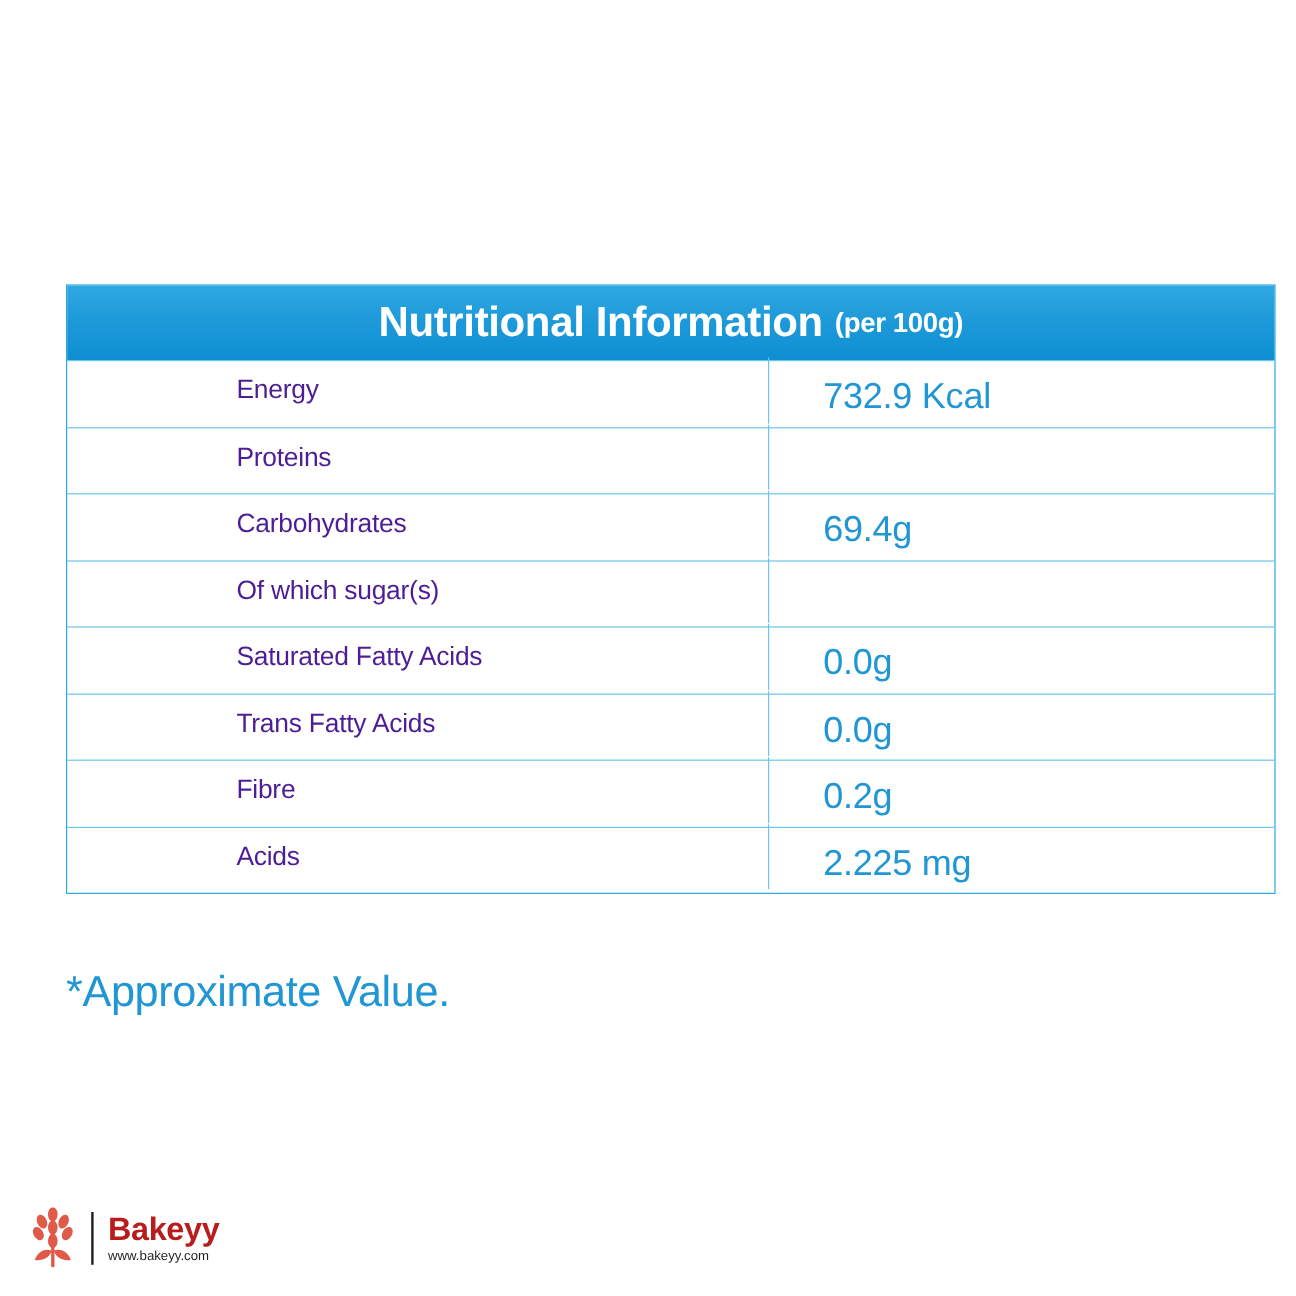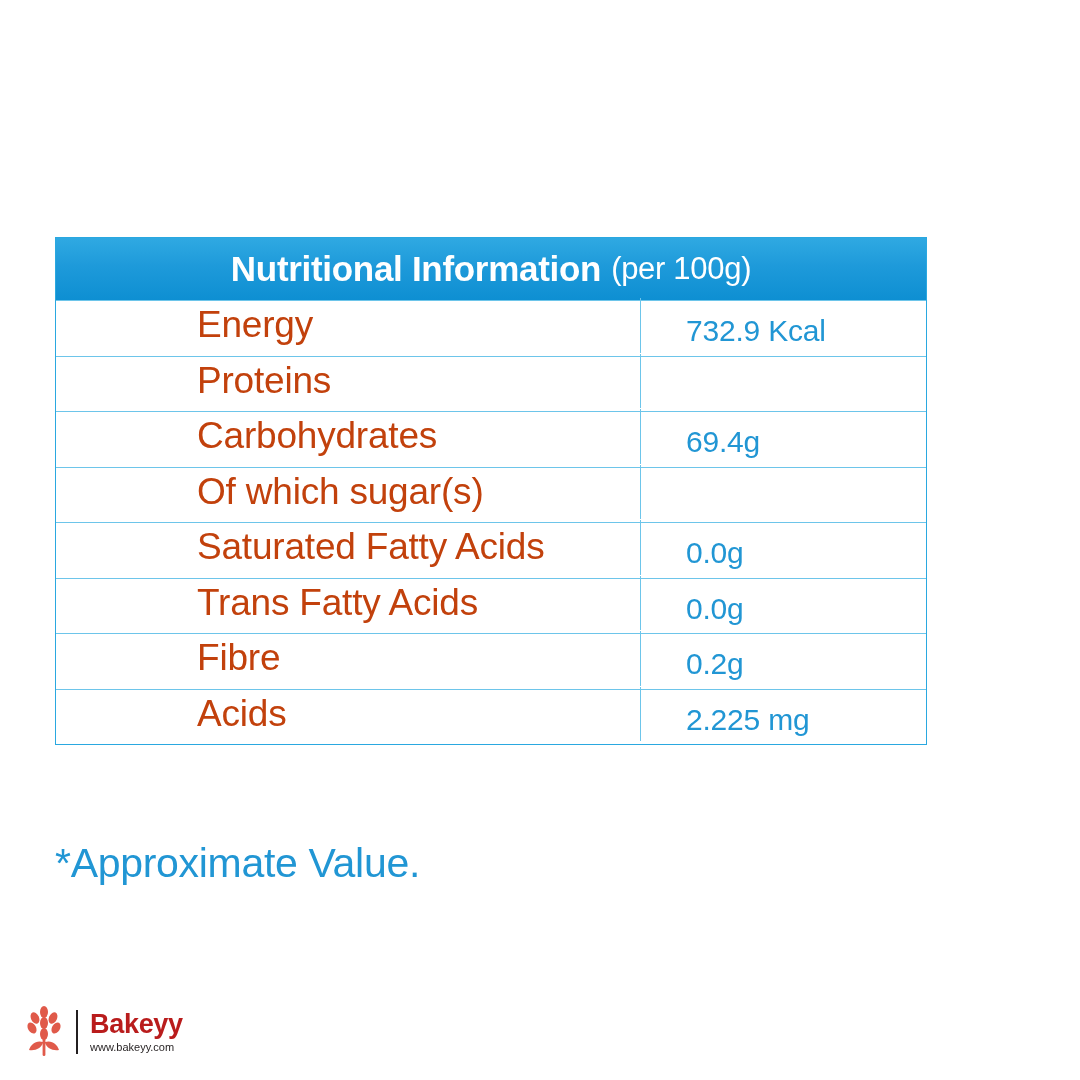--- a/index.html
+++ b/index.html
@@ -18,64 +18,64 @@
   .page {
     position: absolute;
     inset: 0;
   }
 
   
   .nutrition-card {
     position: absolute;
     left: 55px;
     top: 237px;
-    width: 872px;
+    width: 1008px;
     border: 1px solid #2aa8e0;
     box-sizing: border-box;
   }
 
   .nutrition-header {
     height: 62px;
     background: linear-gradient(to bottom, #2fa9e2 0%, #1e9ada 45%, #0e8fd2 100%);
     display: flex;
     align-items: center;
     justify-content: center;
     color: #ffffff;
     white-space: nowrap;
   }
   .nutrition-header .title {
     font-size: 35px;
     font-weight: bold;
     letter-spacing: -0.3px;
   }
   .nutrition-header .subtitle {
-    font-size: 31px;
-    font-weight: normal;
+    font-size: 23px;
+    font-weight: bold;
     margin-left: 10px;
     letter-spacing: -0.3px;
   }
 
   .nutrition-row {
     display: flex;
     border-top: 1px solid #6dc5ea;
     height: 55.5px;
     box-sizing: border-box;
   }
   .nutrition-row:first-of-type {
     border-top: none;
   }
 
   .cell-label {
     width: 585px;
     box-sizing: border-box;
     padding-left: 141px;
     display: flex;
     align-items: center;
-    color: #c2410c;
-    font-size: 37px;
+    color: #4c1d95;
+    font-size: 22px;
     letter-spacing: -0.2px;
     border-right: 1px solid #6dc5ea;
   }
 
   .cell-value {
     flex: 1;
     box-sizing: border-box;
     padding-left: 45px;
     display: flex;
     align-items: center;
@@ -84,23 +84,23 @@
     letter-spacing: -0.2px;
   }
 
   
   .nutrition-row .cell-label { transform: translateY(-3px); }
   .nutrition-row .cell-value { transform: translateY(3px); }
 
   .approx-note {
     position: absolute;
     left: 55px;
-    top: 840px;
+    top: 805px;
     color: #2196d4;
-    font-size: 41px;
+    font-size: 36px;
     letter-spacing: -0.3px;
   }
 
   
   .brand {
     position: absolute;
     left: 22px;
     top: 1004px;
     display: flex;
     align-items: center;

